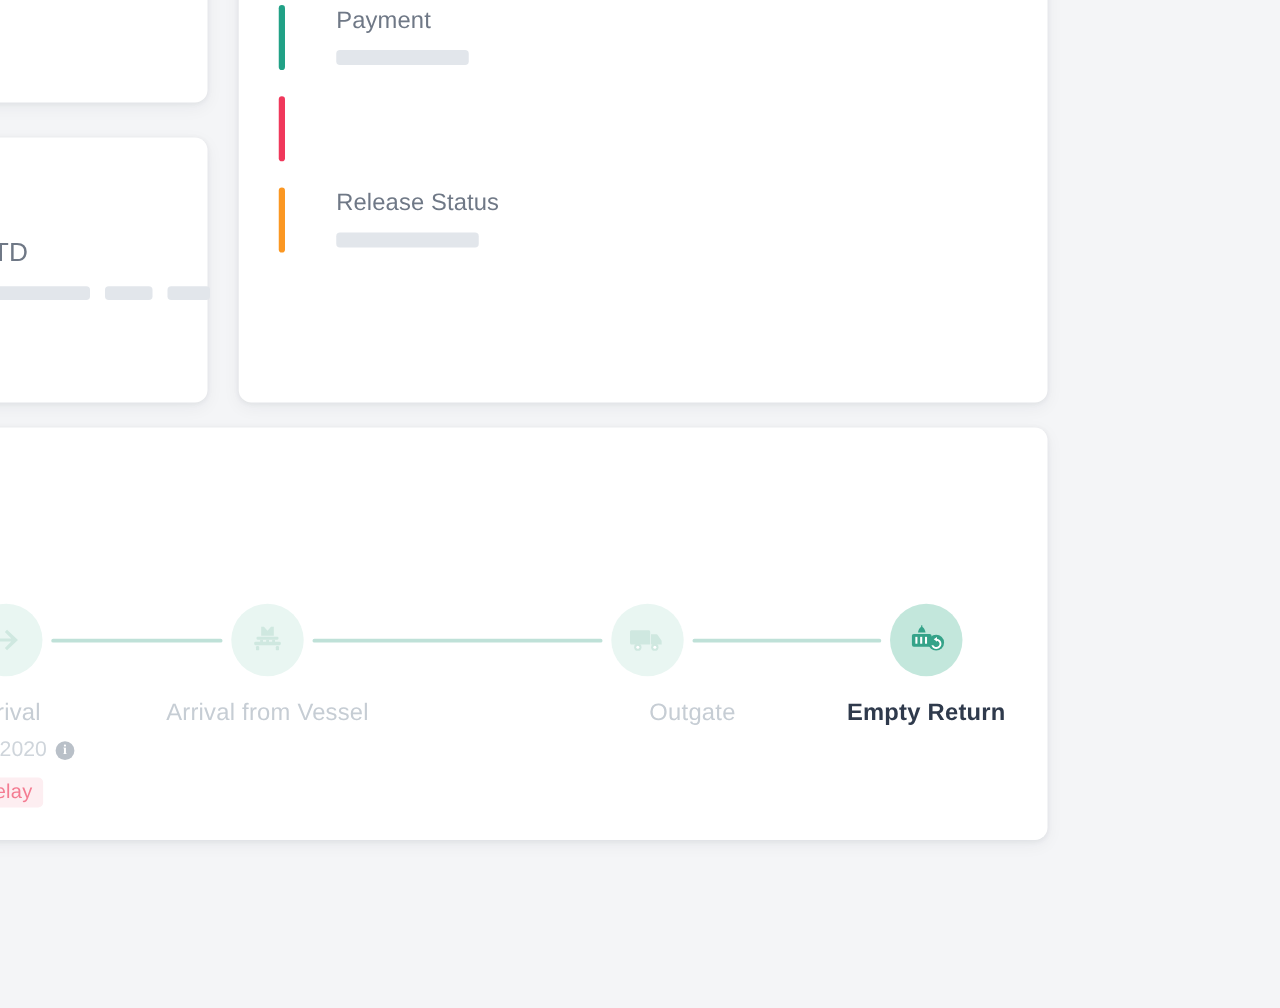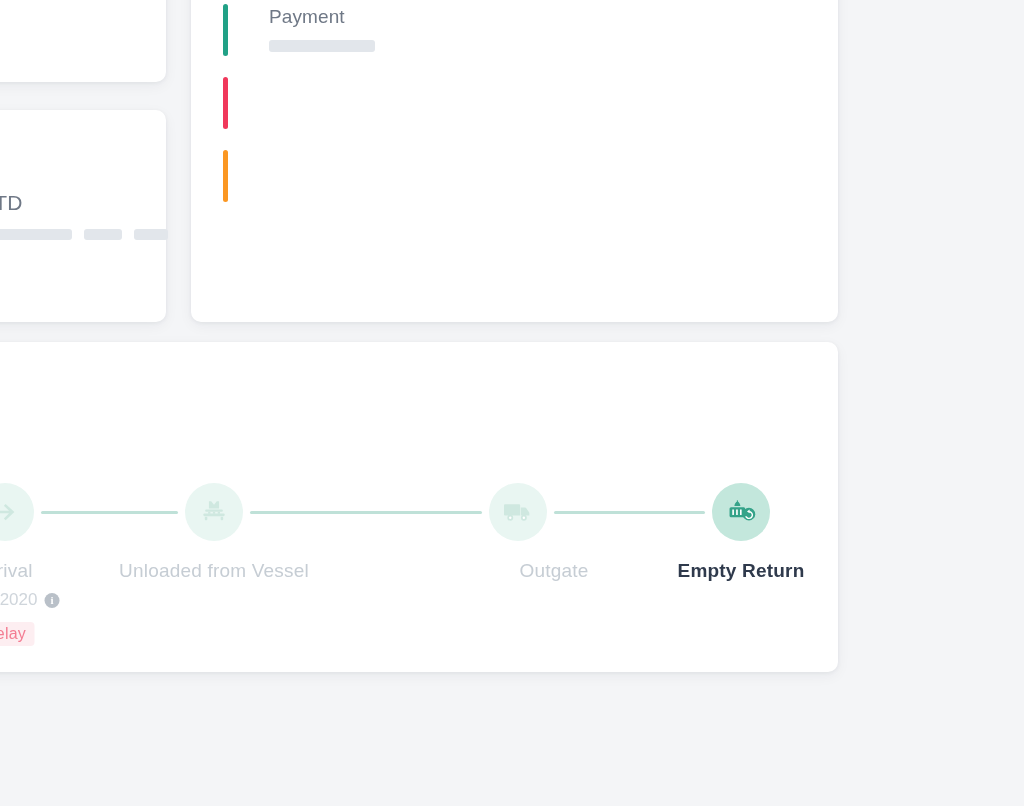--- a/index.html
+++ b/index.html
@@ -221,20 +221,24 @@
         <div class="status-text">
           <div class="status-name">Payment</div>
           <div class="status-sk" style="width: 106px;"></div>
         </div>
       </div>
       <div class="status-row">
         <div class="status-bar" style="background: rgb(240, 56, 91);"></div>
       </div>
       <div class="status-row">
         <div class="status-bar" style="background: rgb(251, 151, 34);"></div>
+        <div class="status-text">
+          <div class="status-name">Release Status</div>
+          <div class="status-sk" style="width: 114px;"></div>
+        </div>
       </div>
     </div>
 </div>
 
 <div class="card" id="card-timeline">
   <div class="timeline">
     <div class="tl-track">
         <div class="tl-line" style="left: 191px; width: 137px;"></div>
         <div class="tl-node pending" style="left: 126px;">
           <span style="display: flex;">
@@ -286,17 +290,17 @@
               <path d="M17.9 9.9l-1.9 1.35 1.9 1.35z" fill="#fff"></path>
             </svg>
           </span>
         </div>
       </div>
   <div class="tl-label pending" style="left: 155px;">Arrival</div>
       <div class="tl-meta" style="left: 155px;"><div class="tl-date">
           <span>10-10-2020</span>
           <span class="info-icon">i</span>
         </div><div><span class="delay-badge">Delay</span></div></div>
-      <div class="tl-label pending" style="left: 364px;">Unloaded from Vessel</div>
+      <div class="tl-label pending" style="left: 364px;">Arrival from Vessel</div>
       <div class="tl-label pending" style="left: 704px;">Outgate</div>
       <div class="tl-label active" style="left: 891px;">Empty Return</div>
     </div>
 </div>
 
 </body></html>

